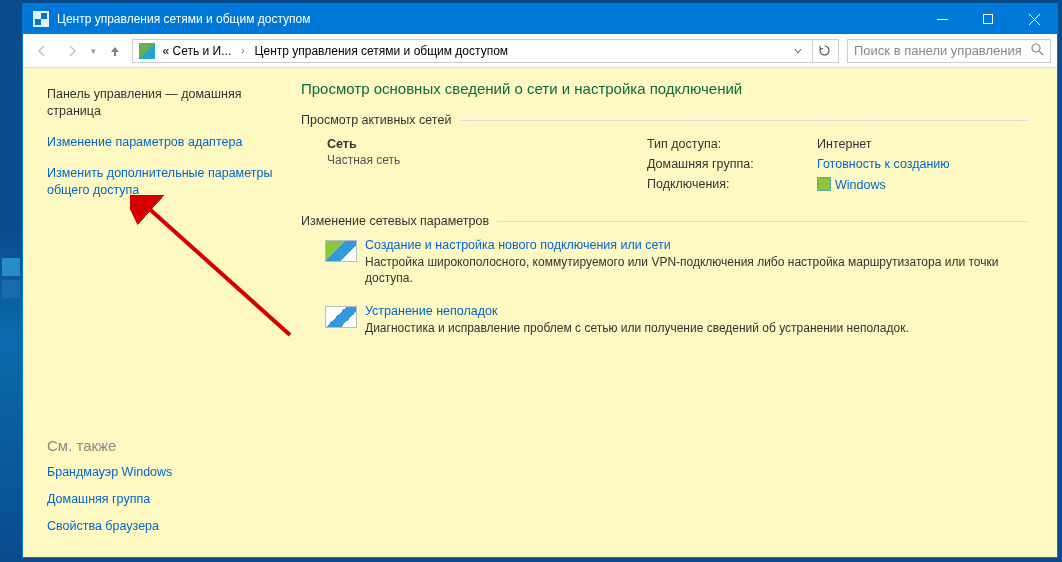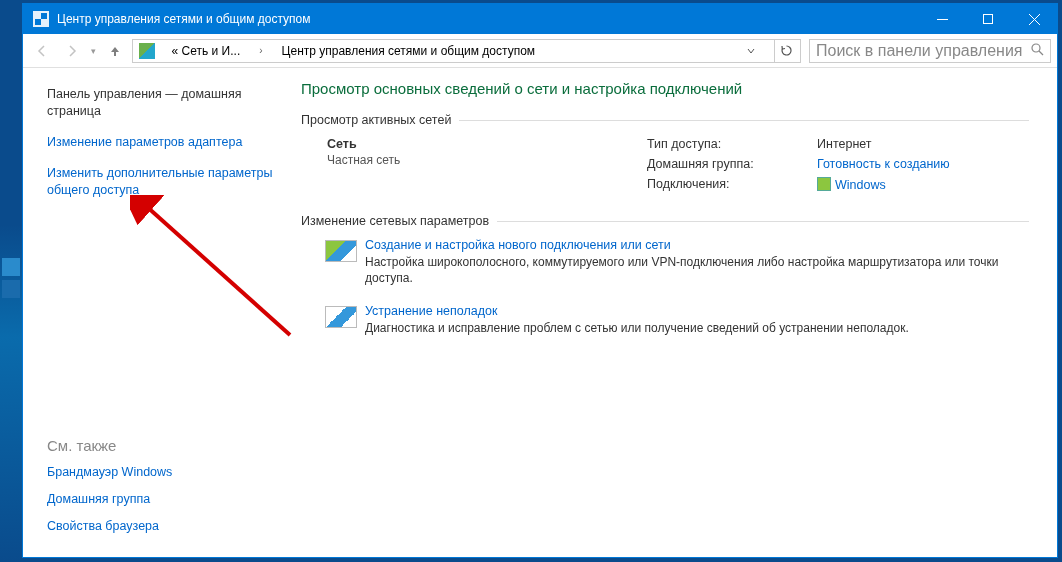--- a/index.html
+++ b/index.html
@@ -1,38 +1,38 @@
 <!DOCTYPE html>
 <html><head>
   <meta charset="utf-8">
   <style>
     * { margin: 0; padding: 0; box-sizing: border-box; font-family: "Segoe UI", Tahoma, sans-serif; }
     body { background: #0a4b8c; width: 1062px; height: 562px; overflow: hidden; position: relative; }
     .left-strip { position: absolute; left: 0; top: 0; width: 22px; height: 562px; background: linear-gradient(180deg,#0a4b8c 0%,#0a4b8c 40%,#0a6bac 60%,#0a4b8c 100%); }
     .left-strip .tile { width: 18px; height: 18px; background: #2a8bcc; margin: 4px 2px; }
-    .window { position: absolute; left: 22px; top: 3px; right: 4px; bottom: 4px; background: #ffffff; border: 1px solid #0078d7; display: flex; flex-direction: column; }
+    .window { position: absolute; left: 22px; top: 3px; right: 4px; bottom: 4px; background: #fef9c3; border: 1px solid #0078d7; display: flex; flex-direction: column; }
     .titlebar { height: 30px; background: #0078d7; color: #fff; display: flex; align-items: center; font-size: 12px; }
     .titlebar-icon { width: 16px; height: 16px; margin: 0 8px 0 10px; background: #fff; opacity: .9; position: relative; }
     .titlebar-icon::before { content: ""; position: absolute; inset: 2px; background: conic-gradient(#0078d7 0 25%, #fff 0 50%, #0078d7 0 75%, #fff 0); }
     .titlebar-text { flex: 1; }
     .winbtns { display: flex; height: 100%; }
     .winbtn { width: 46px; display: flex; align-items: center; justify-content: center; cursor: pointer; }
     .winbtn svg { width: 11px; height: 11px; }
     .winbtn.max svg { width: 10px; height: 10px; }
     .addrbar { height: 34px; background: #fff; border-bottom: 1px solid #e0e0e0; display: flex; align-items: center; padding: 0 6px; gap: 4px; }
     .navbtn { width: 26px; height: 26px; border: none; background: transparent; display: flex; align-items: center; justify-content: center; cursor: default; opacity: .35; }
     .navbtn.up { opacity: .75; cursor: pointer; }
     .navbtn svg { width: 14px; height: 14px; }
-    .breadcrumb { flex: 1; height: 24px; border: 1px solid #ccc; display: flex; align-items: center; font-size: 12px; padding: 0 2px; gap: 11px; }
+    .breadcrumb { flex: 1; height: 24px; border: 1px solid #ccc; display: flex; align-items: center; font-size: 12px; padding: 0 2px; gap: 2px; }
     .bc-icon { width: 16px; height: 16px; background: linear-gradient(135deg,#6ab04c 0 50%,#22a6cc 50%); margin: 0 2px 0 4px; }
     .bc-chev { color: #666; padding: 0 4px; font-size: 10px; }
     .bc-seg { padding: 2px 4px; cursor: pointer; }
     .bc-drop { width: 24px; height: 22px; margin-left: auto; display: flex; align-items: center; justify-content: center; cursor: pointer; }
     .bc-refresh { width: 24px; height: 22px; display: flex; align-items: center; justify-content: center; border-left: 1px solid #ccc; cursor: pointer; }
-    .searchbox { width: 242px; height: 24px; border: 1px solid #ccc; display: flex; align-items: center; margin-left: 4px; padding: 0 6px; font-size: 16px; color: #888; }
+    .searchbox { width: 204px; height: 24px; border: 1px solid #ccc; display: flex; align-items: center; margin-left: 4px; padding: 0 6px; font-size: 13px; color: #888; }
     .searchbox .sicon { margin-left: auto; }
     .content { flex: 1; display: flex; overflow: hidden; }
     .sidebar { width: 270px; padding: 18px 16px 12px 24px; font-size: 12.5px; display: flex; flex-direction: column; }
     .sidelink { color: #0066cc; cursor: pointer; margin-bottom: 14px; line-height: 1.35; }
     .sidelink.home { color: #333; }
     .see-also { margin-top: auto; color: #888; font-size: 15px; margin-bottom: 10px; }
     .main { flex: 1; padding: 12px 28px 12px 8px; font-size: 12.5px; color: #333; overflow: hidden; }
     .page-title { color: #0a6d3c; font-size: 15px; font-weight: 400; margin-bottom: 16px; }
     .section-hdr { font-size: 12.5px; color: #333; display: flex; align-items: center; gap: 8px; margin-bottom: 10px; }
     .section-hdr .line { flex: 1; height: 1px; background: #ddd; }

